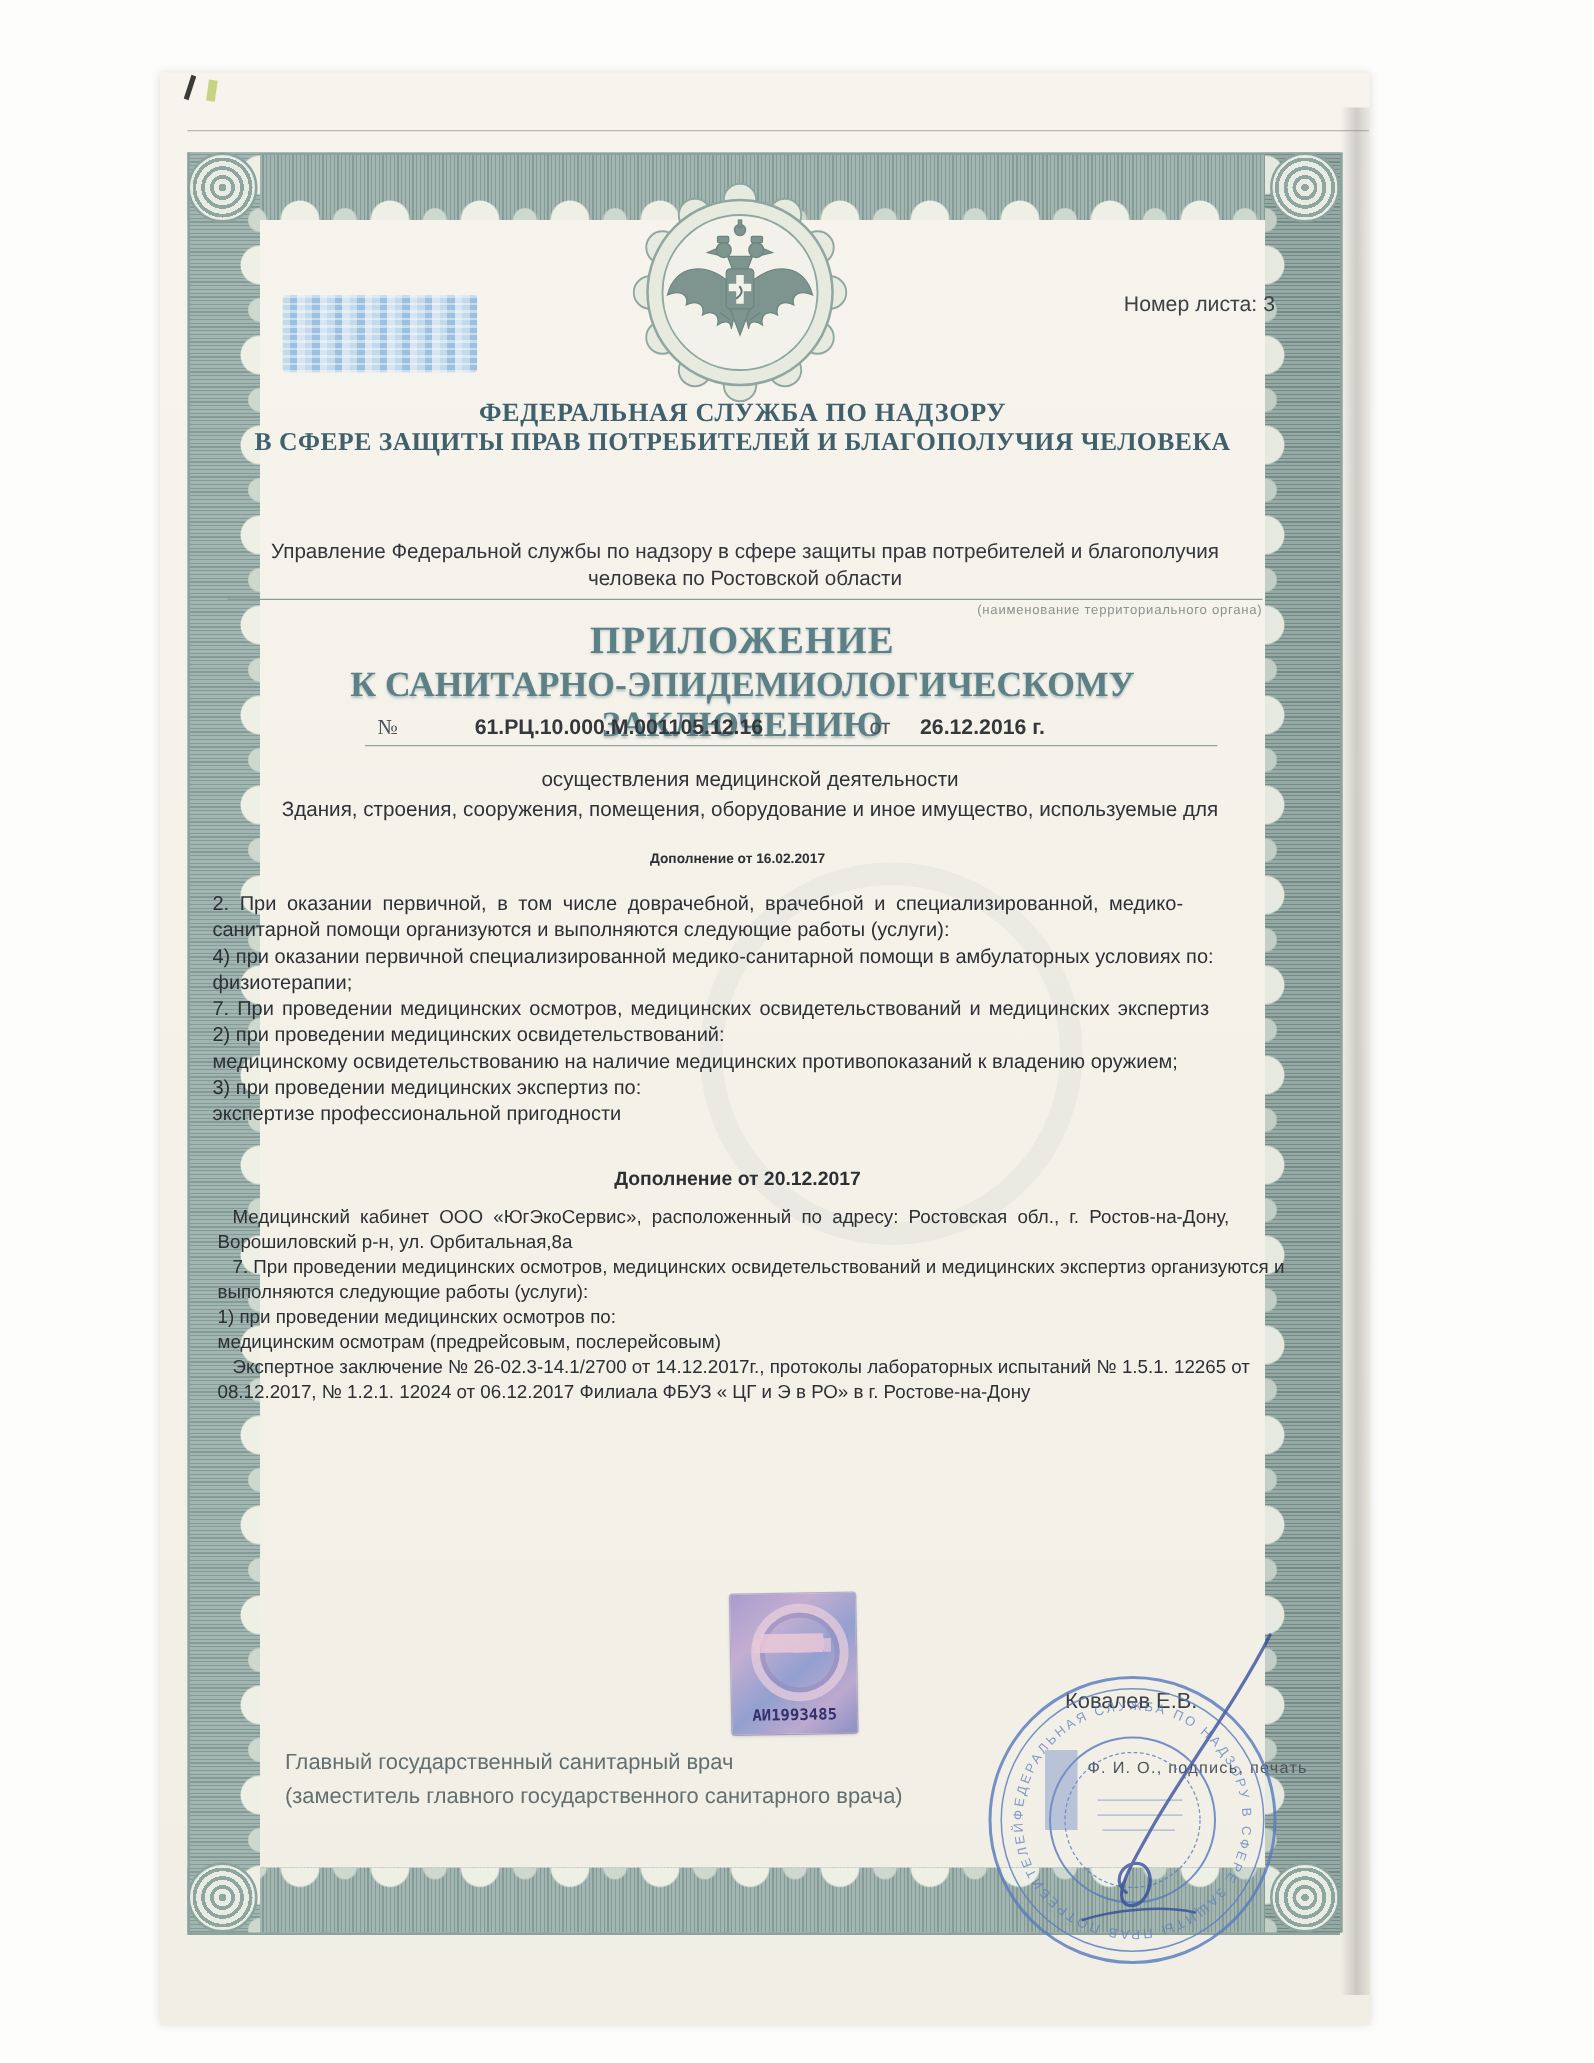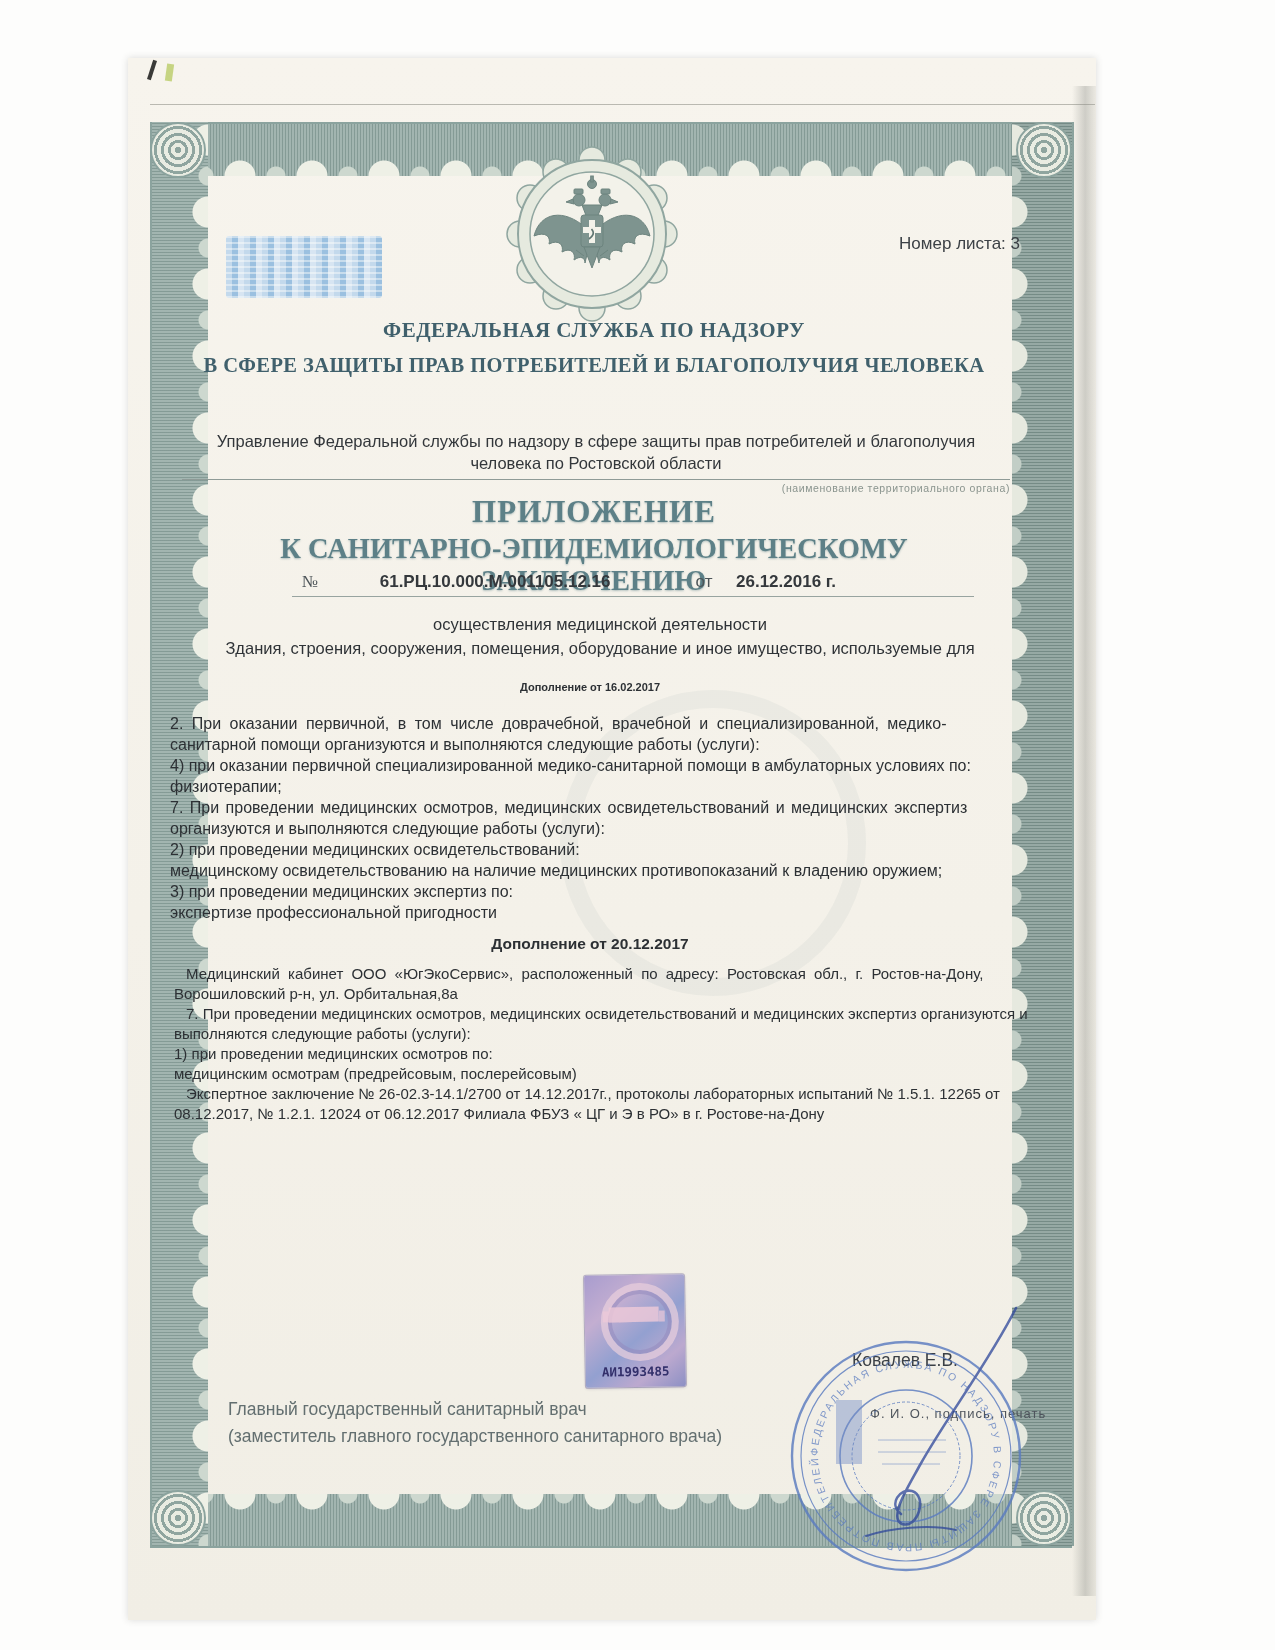--- a/index.html
+++ b/index.html
@@ -59,21 +59,21 @@
       repeating-linear-gradient(90deg,#bcd6ec 0 6px,#8fbadf 6px 12px,#d3e4f3 12px 18px),#e4eef6;}
   .watermark-ring{position:absolute;left:560px;top:690px;width:270px;height:270px;border-radius:50%;
     border:18px solid rgba(150,168,162,.10);}
 
   
   .sheetnum{position:absolute;left:820px;top:234px;width:200px;text-align:right;
     font-size:17px;font-weight:500;color:#3c4146;}
   .hdr{position:absolute;left:186px;top:318px;width:816px;text-align:center;
     font-family:"Liberation Serif","DejaVu Serif",serif;font-weight:bold;color:#40606c;}
   .hdr .h1{font-size:21px;letter-spacing:.5px;}
-  .hdr .h2{font-size:20.5px;margin-top:11px;letter-spacing:.4px;}
+  .hdr .h2{font-size:20.5px;letter-spacing:.4px;}
   .authority{position:absolute;left:182px;top:430px;width:828px;text-align:center;
     font-size:16.5px;line-height:22px;color:#33373b;border-bottom:1.5px solid #8f9b97;padding-bottom:5px;}
   .authority-caption{position:absolute;left:182px;top:482px;width:828px;text-align:right;
     font-size:10.5px;color:#8a948e;letter-spacing:.6px;}
   .title{position:absolute;left:166px;top:494px;width:856px;text-align:center;
     font-family:"Liberation Serif","DejaVu Serif",serif;font-weight:bold;color:#5d8087;
     text-shadow:0 1px 2px rgba(93,128,135,.45);}
   .title .t1{font-size:31px;letter-spacing:1px;}
   .title .t2{font-size:28.5px;margin-top:3px;}
   .numrow{position:absolute;left:292px;top:572px;width:682px;display:flex;align-items:flex-end;
@@ -203,21 +203,20 @@
     <div>Здания, строения, сооружения, помещения, оборудование и иное имущество, используемые для</div>
   </div>
 
   <div class="add-h h1">Дополнение от 16.02.2017</div>
   <div class="para p1">
     <div>2. При оказании первичной, в том числе доврачебной, врачебной и специализированной, медико-</div>
     <div>санитарной помощи организуются и выполняются следующие работы (услуги):</div>
     <div>4) при оказании первичной специализированной медико-санитарной помощи в амбулаторных условиях по:</div>
     <div>физиотерапии;</div>
     <div>7. При проведении медицинских осмотров, медицинских освидетельствований и медицинских экспертиз</div>
-    <div>организуются и выполняются следующие работы (услуги):</div>
     <div>2) при проведении медицинских освидетельствований:</div>
     <div>медицинскому освидетельствованию на наличие медицинских противопоказаний к владению оружием;</div>
     <div>3) при проведении медицинских экспертиз по:</div>
     <div>экспертизе профессиональной пригодности</div>
   </div>
 
   <div class="add-h h2">Дополнение от 20.12.2017</div>
   <div class="para p2">
     <div>Медицинский кабинет ООО «ЮгЭкоСервис», расположенный по адресу: Ростовская обл., г. Ростов-на-Дону,</div>
     <div>Ворошиловский р-н, ул. Орбитальная,8а</div>

